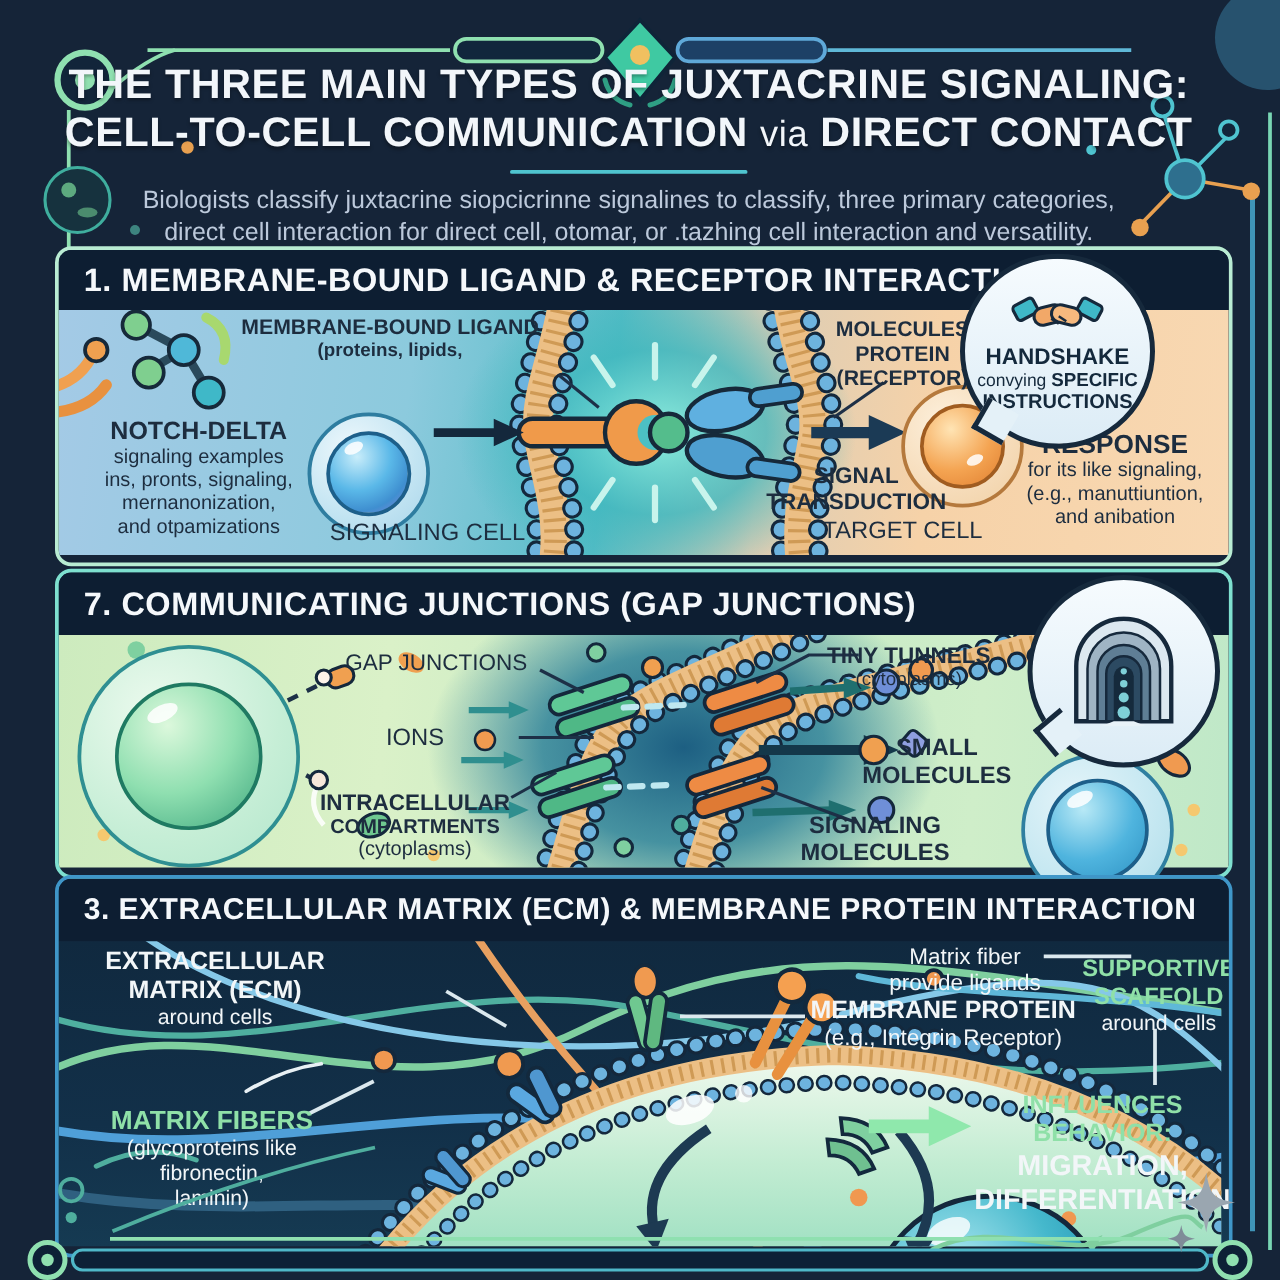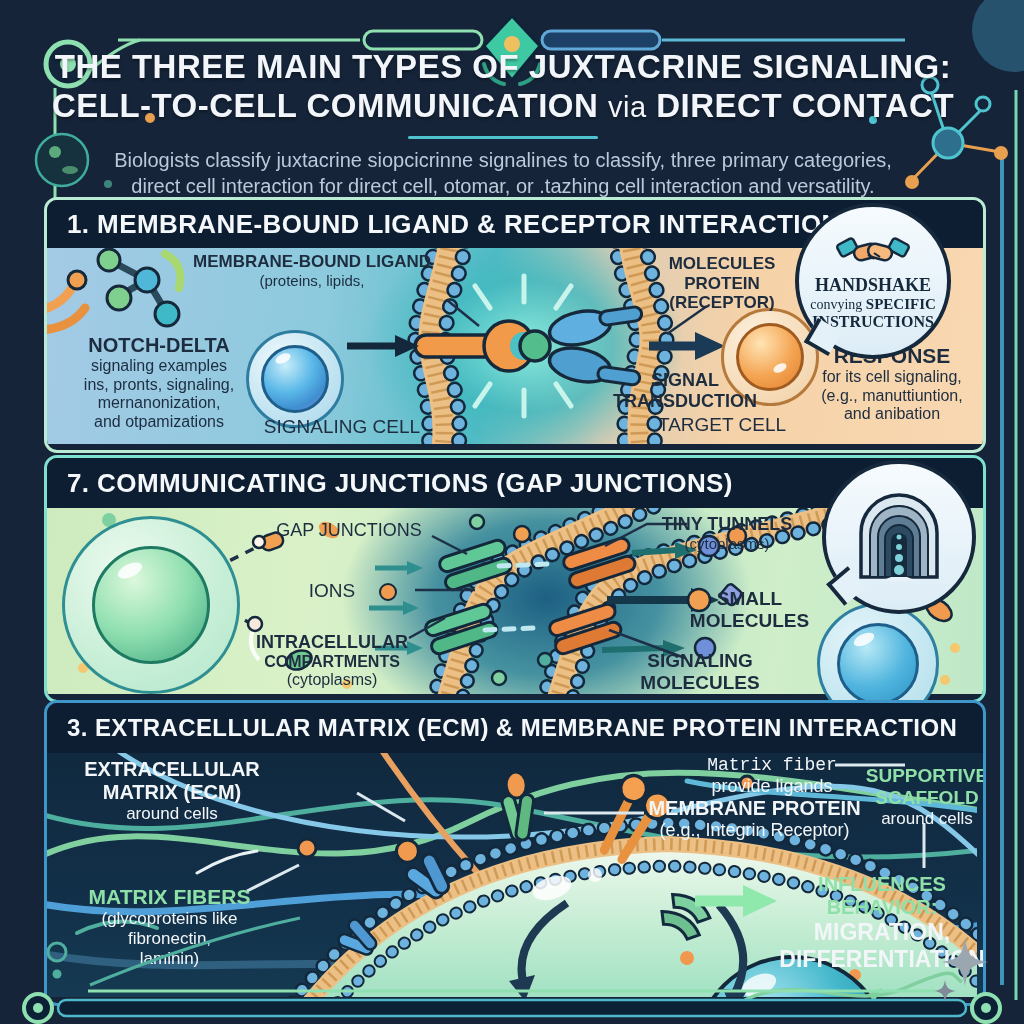--- a/index.html
+++ b/index.html
@@ -43,21 +43,21 @@
   .core-green{background:radial-gradient(circle at 35% 28%,#dcf8dc 0%,#8fdfb0 50%,#3fa87f 100%);border:3px solid #1f7a62;}
   .ring-blue2{background:radial-gradient(circle at 35% 30%,#e4f4f9,#c4e7f1 60%,#aedce9);border:3px solid #2f7fa0;}
   .core-blue2{background:radial-gradient(circle at 35% 28%,#b8e9f6 0%,#4fb4de 55%,#2f93c4 100%);border:3px solid #1d5f8a;}
   .hl{position:absolute;background:rgba(255,255,255,.85);border-radius:50%;transform:rotate(-25deg);}
   
   .bubble{position:absolute;border-radius:50%;background:linear-gradient(180deg,#f6fbfe 0%,#dcecf6 100%);
           border:4px solid #16293c;z-index:6;display:flex;flex-direction:column;align-items:center;
           justify-content:center;text-align:center;color:#14293c;}
   .bubble .tail{position:absolute;width:24px;height:24px;background:#e4f1f8;
           border-left:4px solid #16293c;border-bottom:4px solid #16293c;}
-  .bub1{left:748px;top:3px;width:148px;height:148px;font-family:Liberation Serif, serif;}
+  .bub1{left:721px;top:3px;width:148px;height:148px;}
   .bub1 .tail{left:10px;bottom:4px;transform:rotate(30deg);}
   .bub2{left:775px;top:2px;width:146px;height:146px;}
   .bub2 .tail{left:6px;bottom:10px;transform:rotate(50deg);}
   .bub-t1{font-weight:bold;font-size:18px;margin-top:2px;}
   .bub-t2{font-size:14px;}
   .bub-t2 .b{font-weight:bold;font-size:15px;}
   .bub-t3{font-weight:bold;font-size:16px;}
   .illus{position:absolute;left:0;top:0;z-index:1;}
   .z2{z-index:2;}
 </style>
@@ -223,21 +223,21 @@
         <div class="hl z2" style="left:228px;top:106px;width:16px;height:9px;"></div>
       </div>
       <div>
         <div class="cell ring-orange z2" style="left:674px;top:60px;width:92px;height:92px;"></div>
         <div class="cell core-orange z2" style="left:689px;top:75px;width:62px;height:62px;"></div>
         <div class="hl z2" style="left:726px;top:116px;width:14px;height:8px;"></div>
       </div>
 
       <div class="lbl" style="left:135px;top:4px;width:260px;">
         <div class="b" style="font-size:17px;">MEMBRANE-BOUND LIGAND</div>
-        <div style="font-size:15px;">(proteins, lipids,</div>
+        <div style="font-size:15px;font-weight:bold;">(proteins, lipids,</div>
       </div>
       <div class="lbl" style="left:8px;top:86px;width:208px;">
         <div class="b" style="font-size:20px;">NOTCH-DELTA</div>
         <div style="font-size:16px;">signaling examples</div>
         <div style="font-size:16px;">ins, pronts, signaling,</div>
         <div style="font-size:16px;">mernanonization,</div>
         <div style="font-size:16px;">and otpamizations</div>
       </div>
       <div class="lbl b" style="left:210px;top:168px;width:170px;font-size:19px;">SIGNALING CELL</div>
       <div class="lbl" style="left:595px;top:6px;width:160px;">
@@ -245,21 +245,21 @@
         <div class="b" style="font-size:17px;">PROTEIN</div>
         <div class="b" style="font-size:17px;">(RECEPTOR)</div>
       </div>
       <div class="lbl" style="left:558px;top:122px;width:160px;">
         <div class="b" style="font-size:18px;">SIGNAL</div>
         <div class="b" style="font-size:18px;">TRANSDUCTION</div>
       </div>
       <div class="lbl b" style="left:600px;top:166px;width:150px;font-size:19px;">TARGET CELL</div>
       <div class="lbl" style="left:745px;top:96px;width:200px;">
         <div class="b" style="font-size:21px;">RESPONSE</div>
-        <div style="font-size:16px;">for its cell signaling,</div>
+        <div style="font-size:16px;">for its like signaling,</div>
         <div style="font-size:16px;">(e.g., manuttiuntion,</div>
         <div style="font-size:16px;">and anibation</div>
       </div>
     </div>
 
     <div class="bubble bub1">
       <div class="tail"></div>
       <svg width="74" height="42" viewBox="0 0 74 42">
         <rect x="2" y="10" width="18" height="13" rx="3" transform="rotate(-28 11 16)" fill="#3fb8c8" stroke="#16293c" stroke-width="2.5"></rect>
         <rect x="54" y="10" width="18" height="13" rx="3" transform="rotate(28 63 16)" fill="#3fb8c8" stroke="#16293c" stroke-width="2.5"></rect>
@@ -556,21 +556,21 @@
         <div class="b" style="font-size:20px;">MATRIX (ECM)</div>
         <div style="font-size:17px;">around cells</div>
       </div>
       <div class="lbl" style="left:15px;top:132px;width:215px;">
         <div class="b g" style="font-size:21px;">MATRIX FIBERS</div>
         <div class="w" style="font-size:17px;">(glycoproteins like</div>
         <div class="w" style="font-size:17px;">fibronectin,</div>
         <div class="w" style="font-size:17px;">laminin)</div>
       </div>
       <div class="lbl w" style="left:640px;top:2px;width:170px;">
-        <div style="font-size:18px;font-family:Liberation Mono, monospace;">Matrix fiber</div>
+        <div style="font-size:18px;">Matrix fiber</div>
         <div style="font-size:18px;">provide ligands</div>
       </div>
       <div class="lbl w" style="left:590px;top:44px;width:235px;">
         <div class="b" style="font-size:20px;">MEMBRANE PROTEIN</div>
         <div style="font-size:18px;">(e.g., Integrin Receptor)</div>
       </div>
       <div class="lbl" style="left:800px;top:12px;width:160px;">
         <div class="b g" style="font-size:19px;">SUPPORTIVE</div>
         <div class="b g" style="font-size:19px;">SCAFFOLD</div>
         <div class="w" style="font-size:17px;">around cells</div>

